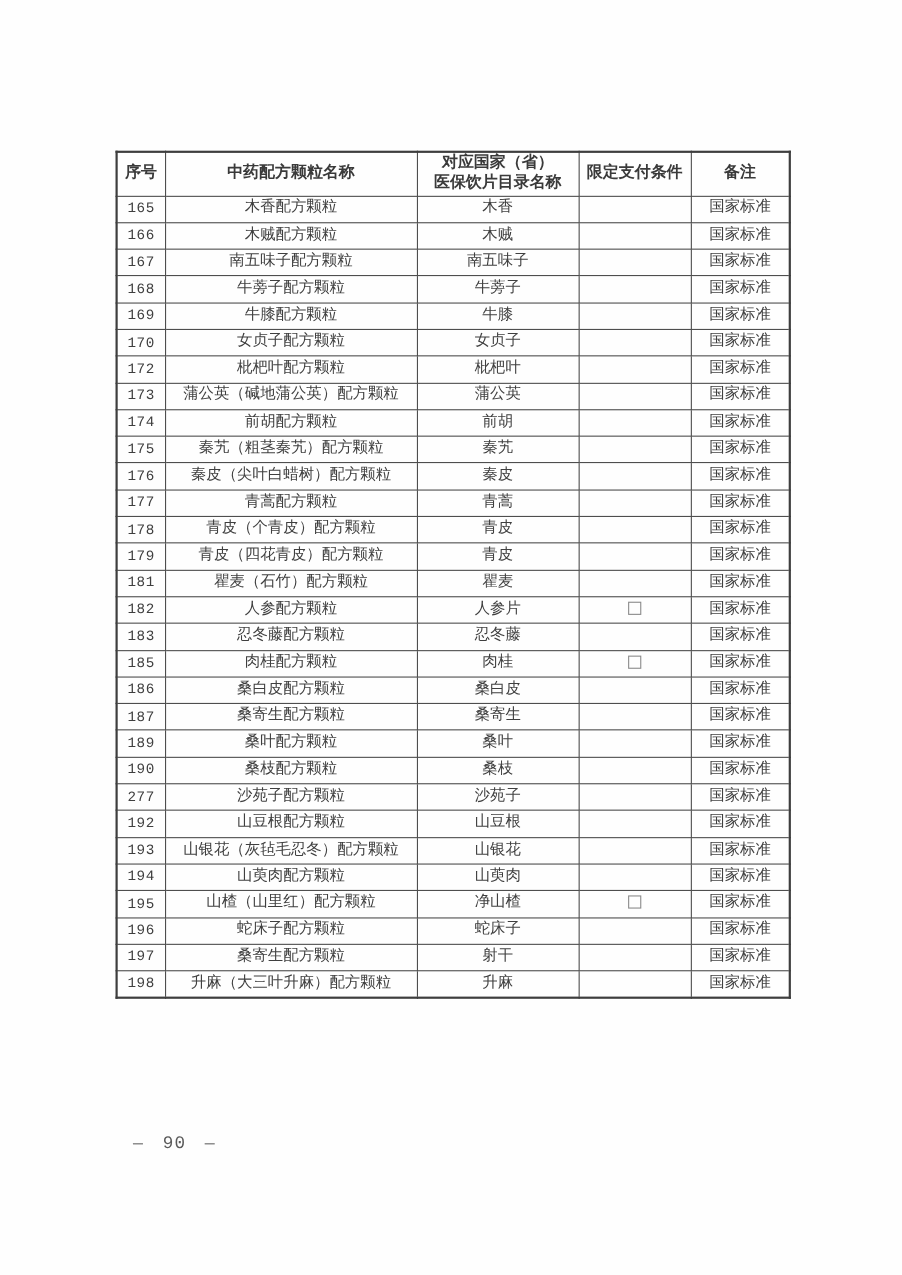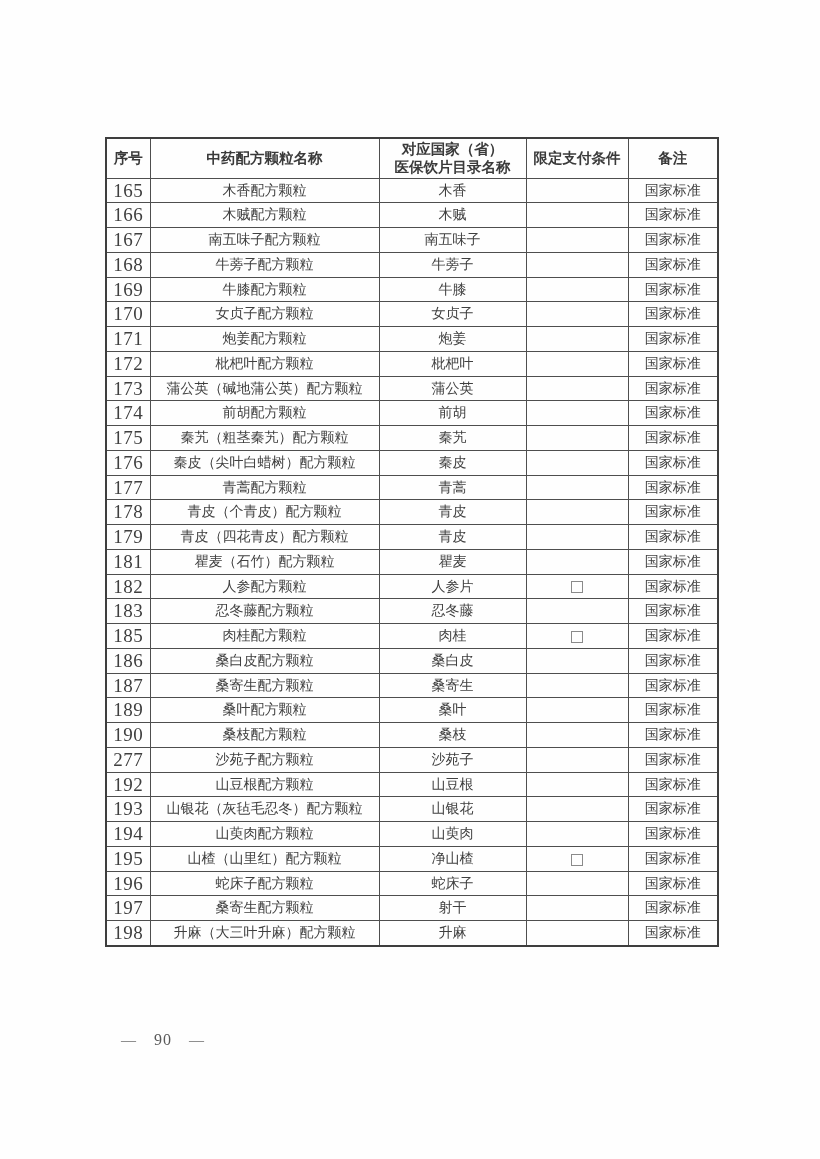--- a/index.html
+++ b/index.html
@@ -5,21 +5,21 @@
   html, body {
     margin: 0;
     padding: 0;
     background: #ffffff;
   }
   .page {
     position: relative;
     width: 820px;
     height: 1159px;
     background: #fefefe;
-    font-family: Liberation Serif, serif;
+    font-family: Liberation Mono, monospace;
     color: #3f3f3f;
     overflow: hidden;
   }
   table.granules {
     position: absolute;
     left: 105px;
     top: 137px;
     width: 612px;
     border-collapse: collapse;
     table-layout: fixed;
@@ -42,21 +42,21 @@
   table.granules thead th {
     font-weight: bold;
     color: #3a3a3a;
     white-space: pre-line;
     font-size: 14.5px;
   }
   table.granules tbody tr {
     height: 24.3px;
   }
   table.granules td.col-no {
-    font-size: 19px;
+    font-size: 13px;
     letter-spacing: 0.5px;
   }
   .checkbox {
     display: inline-block;
     width: 10px;
     height: 10px;
     border: 1px solid #8a8a8a;
     background: transparent;
     vertical-align: middle;
   }
@@ -136,27 +136,20 @@
           <td>国家标准</td>
         </tr>
         <tr>
           <td class="col-no">170</td>
           <td>女贞子配方颗粒</td>
           <td>女贞子</td>
           <td></td>
           <td>国家标准</td>
         </tr>
         <tr>
-          <td class="col-no">171</td>
-          <td>炮姜配方颗粒</td>
-          <td>炮姜</td>
-          <td></td>
-          <td>国家标准</td>
-        </tr>
-        <tr>
           <td class="col-no">172</td>
           <td>枇杷叶配方颗粒</td>
           <td>枇杷叶</td>
           <td></td>
           <td>国家标准</td>
         </tr>
         <tr>
           <td class="col-no">173</td>
           <td>蒲公英（碱地蒲公英）配方颗粒</td>
           <td>蒲公英</td>

